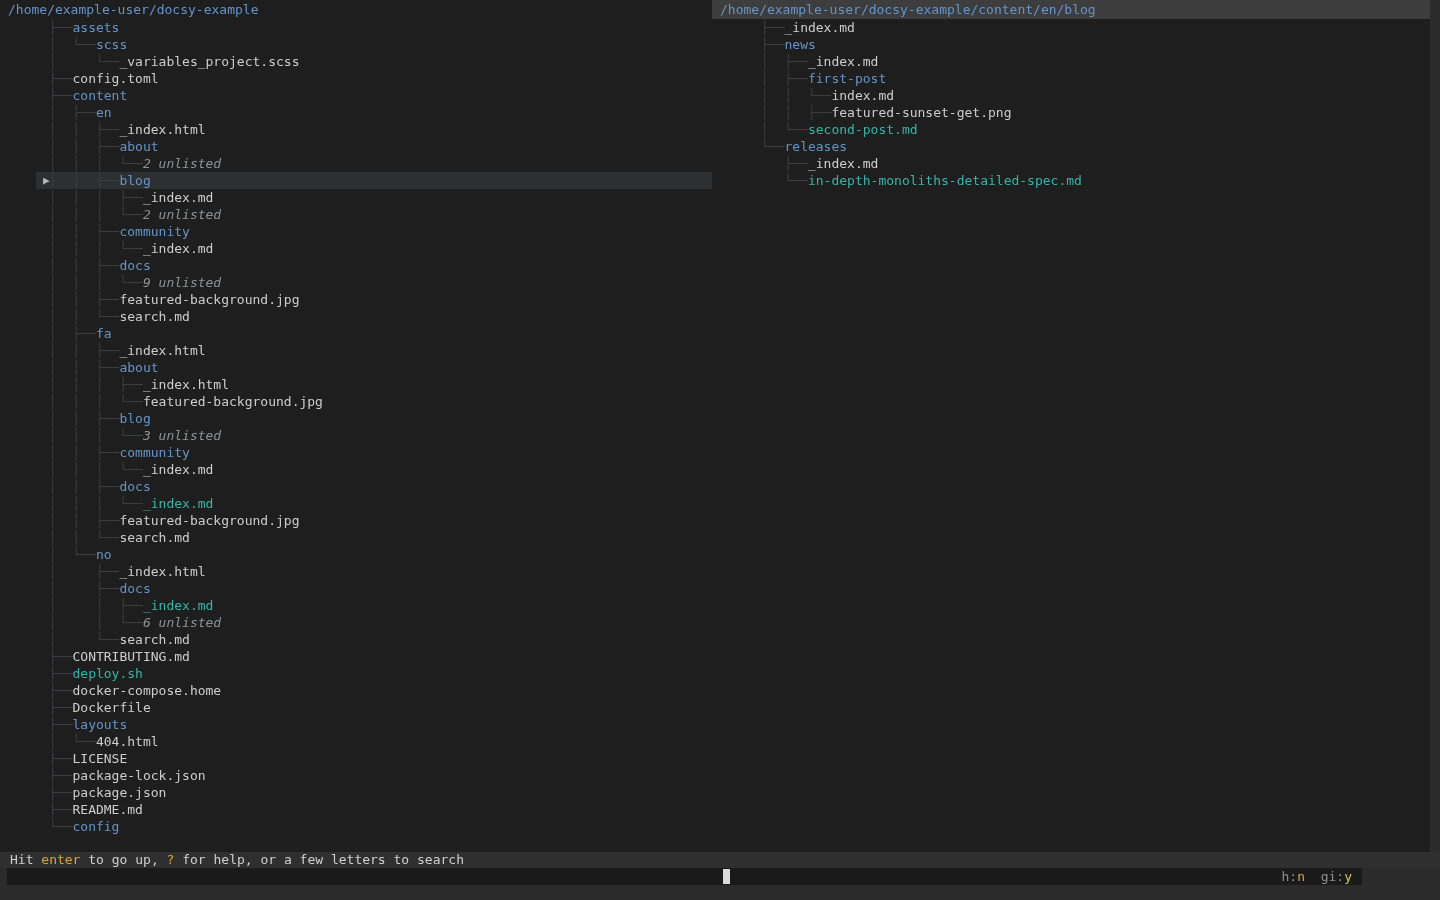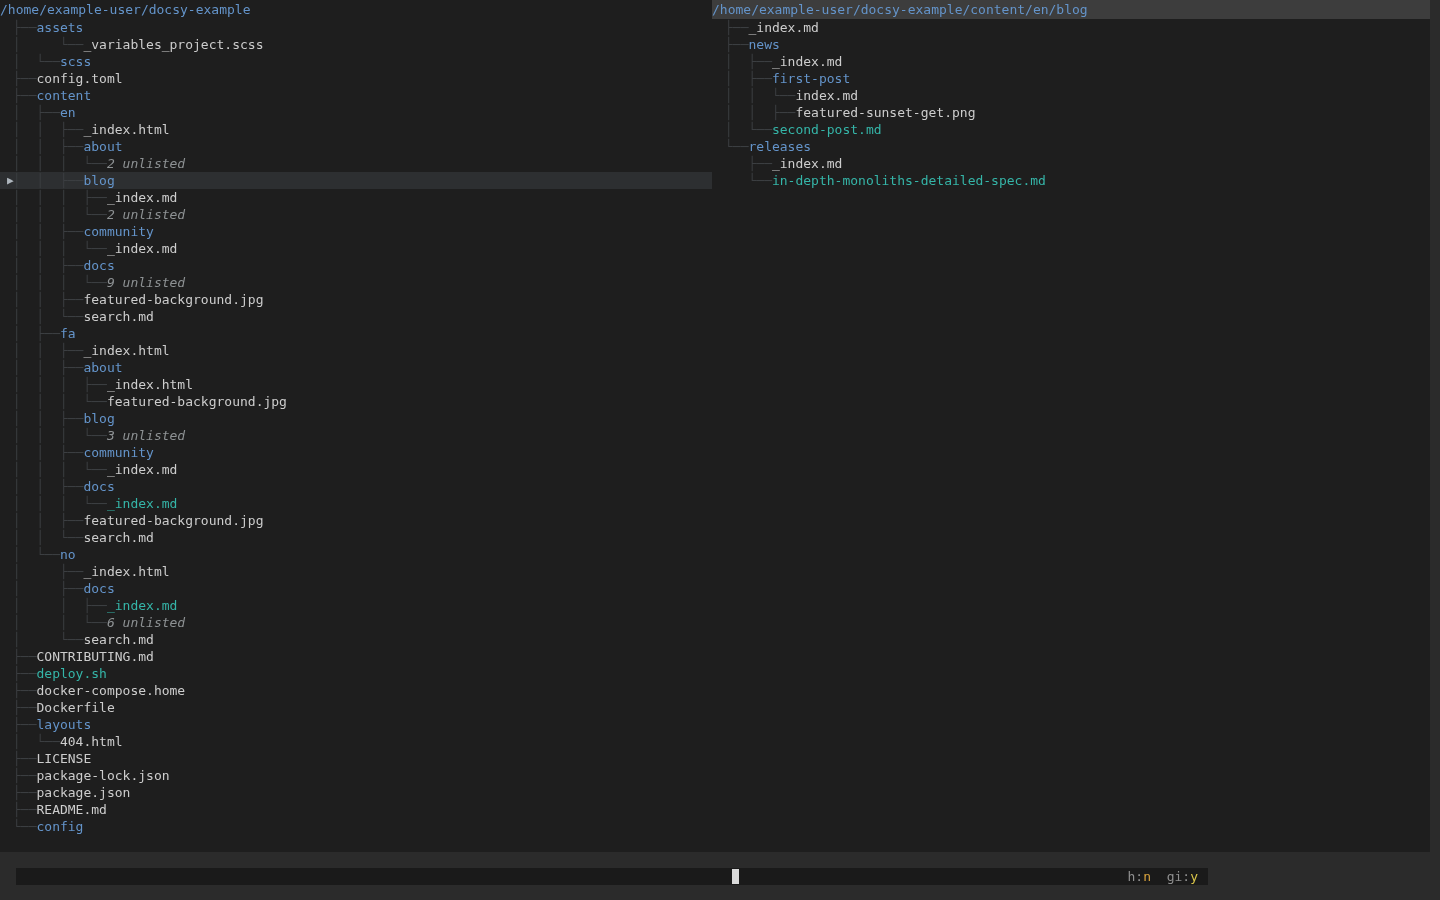--- a/index.html
+++ b/index.html
@@ -11,30 +11,31 @@
     color: var(--file_fg, #cdcdcd);
   }
   .screen { position:absolute; inset:0; }
 
   
   .panel { position:absolute; top:0; height:852px; background: var(--main_bg, #1e1e1e); overflow:hidden; }
   .panel.left  { left:0;   width:712px; }
   .panel.right { left:712px; width:718px; }
 
   .pathbar {
-    height:19px; line-height:19px; 
+    height:19px; line-height:19px; padding-left:8px;
     color: var(--dir_fg, #6494ca);
     white-space:pre;
   }
   .pathbar.focused { background: var(--header_bg, #3d3d3d); }
 
   .tree { position:relative; }
   .row {
     position:relative; height:17px; line-height:17px; white-space:pre;
     padding-left:13px;
+    margin-left:36px;
   }
   .row.selected { background: var(--sel_bg, #2d2f31); }
   .prefix { color: var(--tree_fg, #3b3e41); white-space:pre; }
   .name.dir      { color: var(--dir_fg, #6494ca); }
   .name.file     { color: var(--file_fg, #cdcdcd); }
   .name.special  { color: var(--teal_fg, #35b5a8); }
   .name.unlisted { color: var(--unlisted_fg, #8e9294); font-style: italic; text-align: right; }
   .arrow {
     position:absolute; left:7px; top:0; height:17px; line-height:17px;
     color: var(--arrow_fg, #aeb6bd); font-size:11px;
@@ -47,21 +48,21 @@
     color: var(--status_fg, #cfcfcf); padding-left:10px; white-space:pre;
   }
   .status-bar .seg.key  { color: var(--key_fg, #d9a33c); }
   .status-bar .seg.help { color: var(--key_fg, #d9a33c); }
 
   .input-bar {
     position:absolute; left:0; top:868px; width:1440px; height:17px;
     background: var(--strip_bg, #2b2b2b);
   }
   .input-inner {
-    position:absolute; left:16px; top:0; width:1192px; height:17px;
+    position:absolute; left:7px; top:0; width:1355px; height:17px;
     background: var(--input_bg, #1a1a1a); line-height:17px; white-space:pre;
   }
   .input-text { padding-left:8px; color: var(--input_fg, #b8b8b8); }
   .cursor {
     position:absolute; left:716px; top:1px; width:7px; height:15px;
     background: var(--cursor_bg, #dadada);
   }
   .flags {
     position:absolute; right:10px; top:0; height:17px; line-height:17px;
     color: var(--flag_label_fg, #8f8f8f); white-space:pre;
@@ -74,22 +75,22 @@
 </style>
 </head>
 <body>
 
 <div class="screen">
 
   <div class="panel left">
     <div class="pathbar">/home/example-user/docsy-example</div>
     <div class="tree">
         <div class="row"><span class="prefix">├──</span><span class="name dir">assets</span></div>
+        <div class="row"><span class="prefix">│  └──</span><span class="name dir">scss</span></div>
         <div class="row"><span class="prefix">│     └──</span><span class="name file">_variables_project.scss</span></div>
-        <div class="row"><span class="prefix">│  └──</span><span class="name dir">scss</span></div>
         <div class="row"><span class="prefix">├──</span><span class="name file">config.toml</span></div>
         <div class="row"><span class="prefix">├──</span><span class="name dir">content</span></div>
         <div class="row"><span class="prefix">│  ├──</span><span class="name dir">en</span></div>
         <div class="row"><span class="prefix">│  │  ├──</span><span class="name file">_index.html</span></div>
         <div class="row"><span class="prefix">│  │  ├──</span><span class="name dir">about</span></div>
         <div class="row"><span class="prefix">│  │  │  └──</span><span class="name unlisted">2 unlisted</span></div>
         <div class="row selected"><span class="arrow">▶</span><span class="prefix">│  │  ├──</span><span class="name dir">blog</span></div>
         <div class="row"><span class="prefix">│  │  │  ├──</span><span class="name file">_index.md</span></div>
         <div class="row"><span class="prefix">│  │  │  └──</span><span class="name unlisted">2 unlisted</span></div>
         <div class="row"><span class="prefix">│  │  ├──</span><span class="name dir">community</span></div>
@@ -142,20 +143,21 @@
         <div class="row"><span class="prefix">│  │  ├──</span><span class="name file">featured-sunset-get.png</span></div>
         <div class="row"><span class="prefix">│  └──</span><span class="name special">second-post.md</span></div>
         <div class="row"><span class="prefix">└──</span><span class="name dir">releases</span></div>
         <div class="row"><span class="prefix">   ├──</span><span class="name file">_index.md</span></div>
         <div class="row"><span class="prefix">   └──</span><span class="name special">in-depth-monoliths-detailed-spec.md</span></div>
       </div>
   </div>
 
   <div class="right-strip"></div>
 
+  <div class="status-bar"><span class="seg normal">Hit </span><span class="seg key">enter</span><span class="seg normal"> to go up, </span><span class="seg help">?</span><span class="seg normal"> for help, or a few letters to search</span></div>
 
   <div class="input-bar">
     <div class="input-inner">
       <span class="input-text">:e</span>
       <span class="cursor"></span>
       <span class="flags"><span>h:</span><span class="v0">n</span>  <span>gi:</span><span class="v1">y</span></span>
     </div>
   </div>
 
   <div class="bottom-strip"></div>

